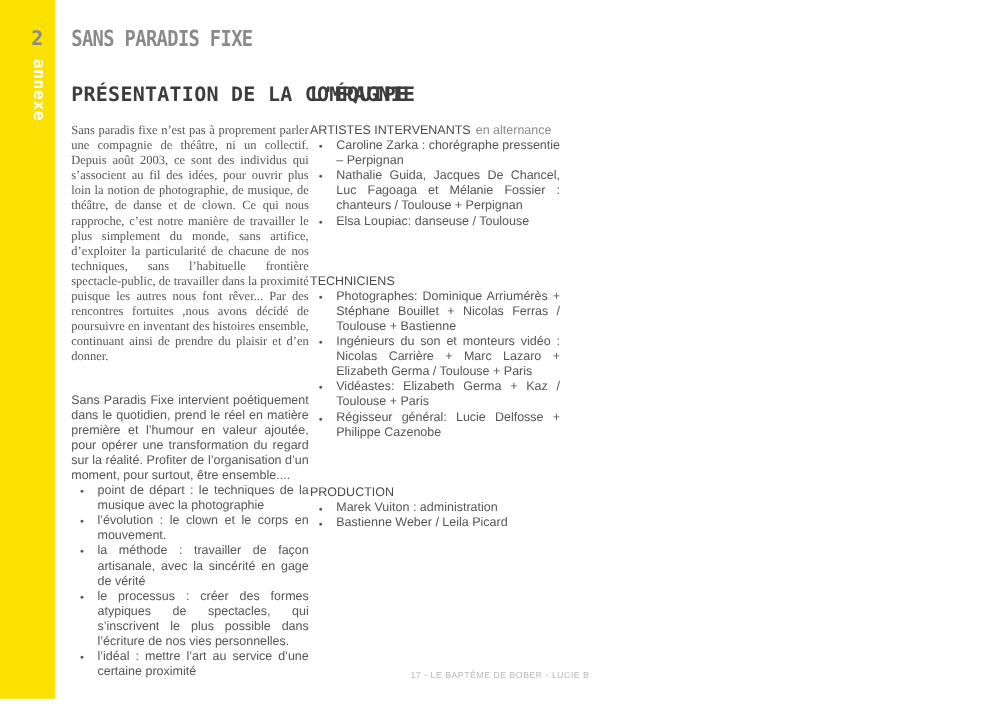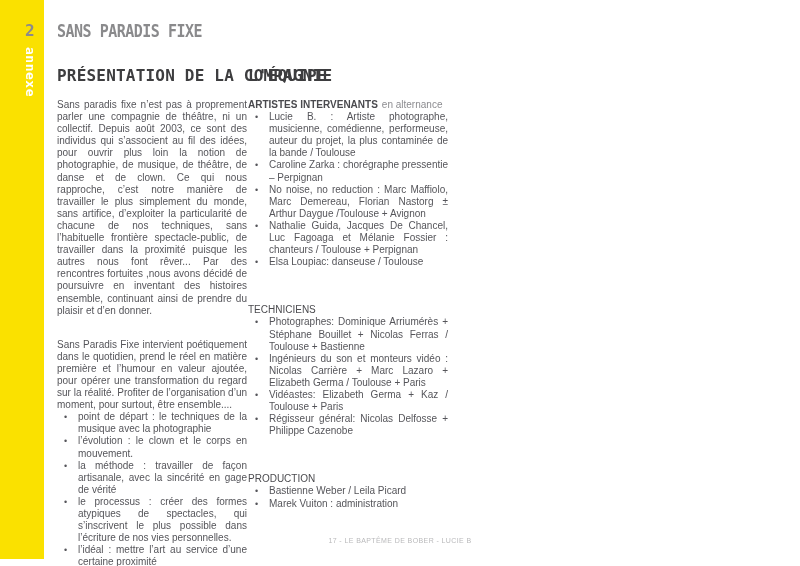--- a/index.html
+++ b/index.html
@@ -73,21 +73,21 @@
   .col p, .col li, .group-label {
     font-size: 10px;
     line-height: 12.1px;
     color: #55555A;
   }
   .col p {
     margin: 0;
     text-align: justify;
     hyphens: auto;
   }
-  p.para-gap { margin-bottom: 22px; }
+  p.para-gap { margin-bottom: 22px; font-family: Liberation Serif, serif; }
 
   ul.bullet-list {
     margin: 0; padding: 0;
     list-style: none;
   }
   ul.bullet-list li {
     position: relative;
     padding-left: 21px;
     text-align: justify;
     hyphens: auto;
@@ -97,21 +97,21 @@
     position: absolute;
     left: 7px; top: 0;
     font-size: 9px;
     color: #55555A;
   }
 
   .group { margin-top: 0; }
   .group + .group { margin-top: 36px; }
   .group-label { white-space: nowrap; }
   .group-label .label-main { color: #4A4A4E; }
-  .group-artistes .label-main { font-weight: bold; }
+  .group-artistes .label-main { font-weight: normal; }
   .group-label .label-suffix { color: #8C8C90; margin-left: 4px; }
 
   
   .page-footer {
     position: absolute;
     left: 0; right: 0; top: 537px;
     text-align: center;
     font-size: 7px;
     letter-spacing: 0.4px;
     color: #B9B9BB;
@@ -144,46 +144,44 @@
   </div>
 
   <div class="col col-right">
     <h2 class="section-heading">L'ÉQUIPE</h2>
 
     <div class="group group-artistes">
       <div class="group-label">
         <span class="label-main">ARTISTES INTERVENANTS</span><span class="label-suffix">en alternance</span>
       </div>
       <ul class="bullet-list">
-          <li>Lucie B. : Artiste photographe, musicienne, comédienne, performeuse, auteur du projet, la plus contaminée de la bande / Toulouse</li>
           <li>Caroline Zarka : chorégraphe pressentie – Perpignan</li>
-          <li>No noise, no reduction : Marc Maffiolo, Marc Demereau, Florian Nastorg ± Arthur Daygue /Toulouse + Avignon</li>
           <li>Nathalie Guida, Jacques De Chancel, Luc Fagoaga et Mélanie Fossier : chanteurs / Toulouse + Perpignan</li>
           <li>Elsa Loupiac: danseuse / Toulouse</li>
         </ul>
     </div>
 
     <div class="group group-techniciens">
       <div class="group-label">
         <span class="label-main">TECHNICIENS</span>
       </div>
       <ul class="bullet-list">
           <li>Photographes: Dominique Arriumérès + Stéphane Bouillet + Nicolas Ferras / Toulouse + Bastienne</li>
           <li>Ingénieurs du son et monteurs vidéo : Nicolas Carrière + Marc Lazaro + Elizabeth Germa / Toulouse + Paris</li>
           <li>Vidéastes: Elizabeth Germa + Kaz / Toulouse + Paris</li>
-          <li>Régisseur général: Nicolas Delfosse + Philippe Cazenobe</li>
+          <li>Régisseur général: Lucie Delfosse + Philippe Cazenobe</li>
         </ul>
     </div>
 
     <div class="group group-production">
       <div class="group-label">
         <span class="label-main">PRODUCTION</span>
       </div>
       <ul class="bullet-list">
+          <li>Marek Vuiton : administration</li>
           <li>Bastienne Weber / Leila Picard</li>
-          <li>Marek Vuiton : administration</li>
         </ul>
     </div>
   </div>
 
   <div class="page-footer">17 - LE BAPTÊME DE BOBER - LUCIE B</div>
 
 </div>
 
 </body></html>

